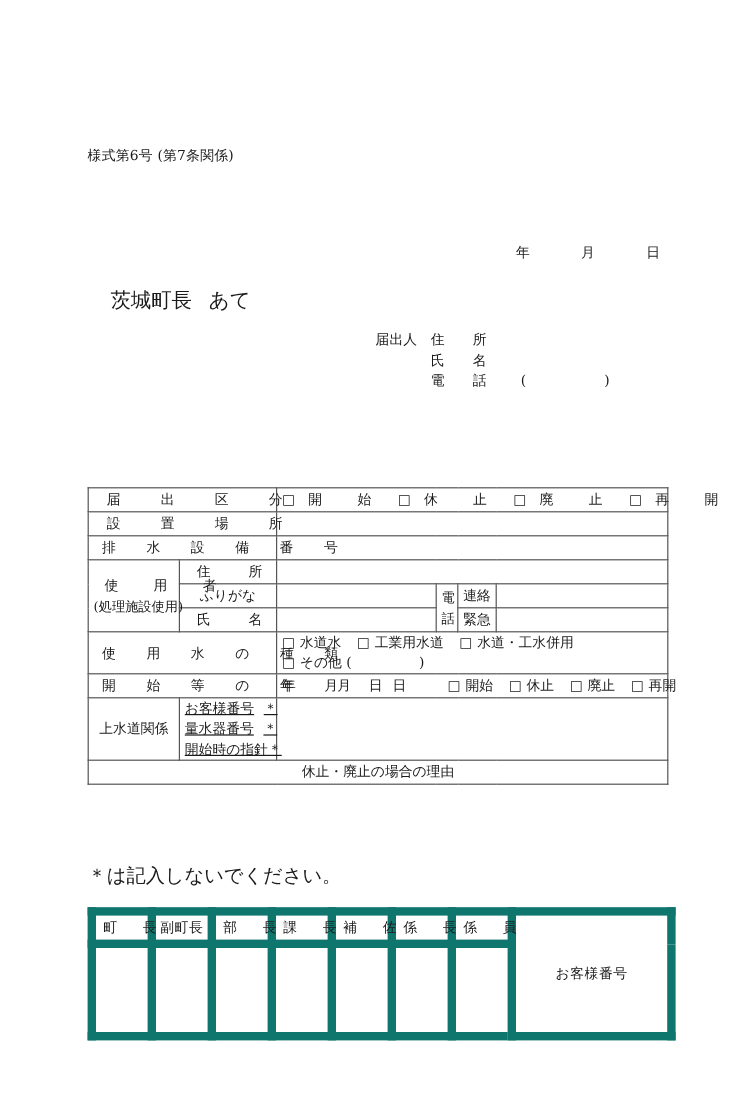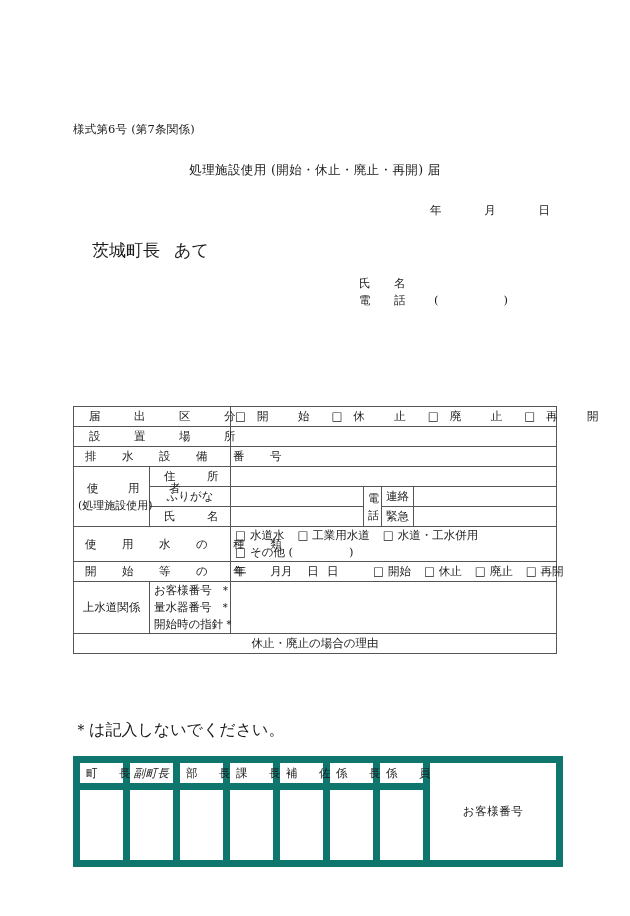--- a/index.html
+++ b/index.html
@@ -153,20 +153,21 @@
     white-space: nowrap;
     padding-left: 26px;
   }
   .date-cell .dtok { display: inline-block; width: 46px; }
   .date-cell .cbopt { display: inline-block; margin-right: 13px; }
 
   .water-item-cell {
     line-height: 16px;
     padding: 2px 6px;
     white-space: nowrap;
+    text-decoration: underline;
   }
   .water-item-cell .star { margin-left: 8px; }
 
   .reason-cell {
     vertical-align: top;
     padding: 3px 6px;
     height: 78px;
     text-align: center;
   }
 
@@ -188,44 +189,47 @@
     table-layout: fixed;
     font-size: 11.5px;
   }
   .approval-table td {
     border: 7px solid #0f766e;
     text-align: center;
     vertical-align: middle;
     white-space: nowrap;
   }
   .appr-head { height: 18px; letter-spacing: 5px; text-indent: 5px; }
-  .appr-head-tight { height: 18px; letter-spacing: 0.5px; font-style: italic; }
+  .appr-head-tight { height: 18px; letter-spacing: 0.5px; }
   .appr-body { height: 68px; }
   .appr-date { letter-spacing: 0.5px; }
 </style>
 </head>
 <body>
 
 <div class="page">
 
   <div class="form-code">様式第6号 (第7条関係)</div>
 
-  <div class="doc-title">処理施設使用 (開始・休止・廃止・再開) 届</div>
 
   <div class="date-line">
     <span>年</span>
     <span>月</span>
     <span>日</span>
   </div>
 
   <div class="addressee">
     <span>茨城町長</span><span class="gap"></span><span>あて</span>
   </div>
 
   <div class="applicant">
+    <div class="applicant-row">
+      <span class="applicant-tag">届出人</span>
+      <span class="applicant-label">住　所</span>
+    </div>
     <div class="applicant-row">
       <span class="applicant-tag"></span>
       <span class="applicant-label">氏　名</span>
     </div>
     <div class="applicant-row">
       <span class="applicant-tag"></span>
       <span class="applicant-label">電　話</span>
       <span class="phone-paren">(　　)</span>
     </div>
   </div>

